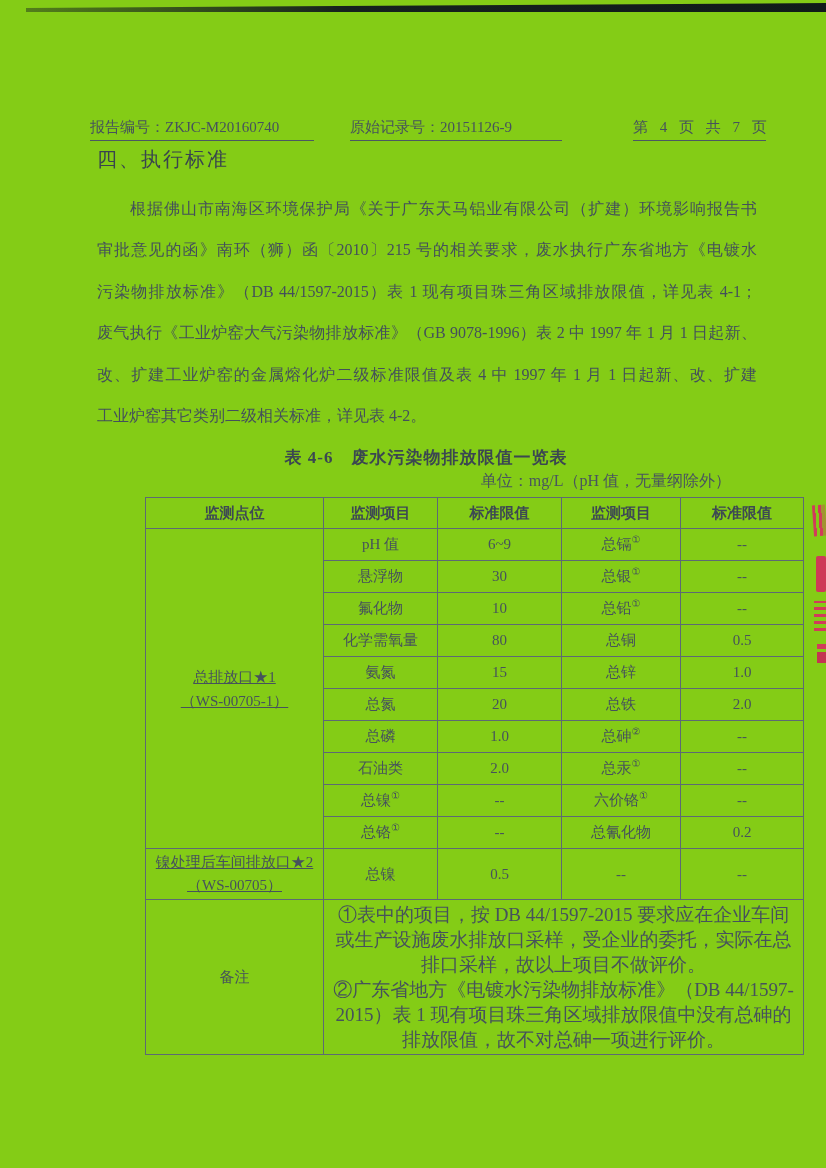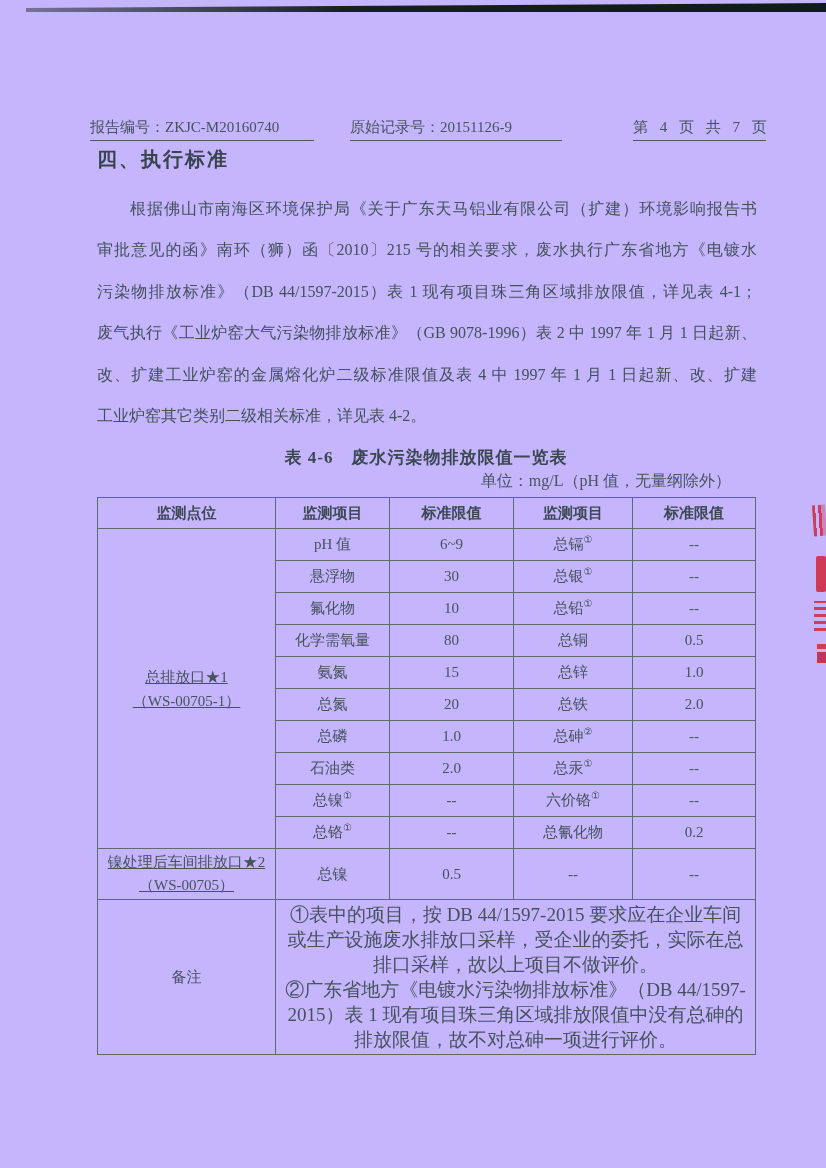--- a/index.html
+++ b/index.html
@@ -3,39 +3,39 @@
 <meta charset="utf-8">
 <style>
   html,body{margin:0;padding:0;}
   body{
     width:826px;height:1168px;
     background:#fbfbf9;
     font-family:"Liberation Serif","DejaVu Serif",serif;
     color:#414d58;
     overflow:hidden;
   }
-  .page{position:relative;width:826px;height:1168px;background:#c4b5fd;}
+  .page{position:relative;width:826px;height:1168px;background:#84cc16;}
 
   
   .scan-band{
     position:absolute;top:3px;left:26px;right:0;height:9px;
     background:linear-gradient(to right, rgba(22,33,31,.45), #15201e 40%, #101b19);
     clip-path:polygon(0 55%,100% 0,100% 100%,0 100%);
   }
 
   
   .hdr{position:absolute;top:118px;left:0;width:826px;height:26px;font-size:15px;color:#46525c;}
   .hdr .seg{position:absolute;top:0;height:22px;border-bottom:1.5px solid #4c5862;white-space:nowrap;}
   .seg-report{left:90px;width:224px;}
   .seg-record{left:342px;width:212px;margin-left:8px;}
   .seg-page{left:633px;width:133px;letter-spacing:4px;}
 
   .section-title{
     position:absolute;top:146px;left:97px;
-    font-size:20px;font-weight:bold;color:#39444e;letter-spacing:2px;
+    font-size:20px;font-weight:normal;color:#39444e;letter-spacing:2px;
   }
 
   .para{position:absolute;top:188px;left:97px;width:660px;font-size:16px;color:#44505b;}
   .para .pline{
     line-height:41.4px;height:41.4px;white-space:nowrap;
     text-align:justify;text-align-last:justify;overflow:hidden;
   }
   .para .pline.first{padding-left:33px;}
   .para .pline.last{text-align-last:left;}
 
@@ -51,21 +51,21 @@
 
   table.std{
     position:absolute;top:497px;left:97px;width:658px;
     border-collapse:collapse;table-layout:fixed;
     font-size:15px;color:#46525c;
   }
   table.std th,table.std td{
     border:1px solid #5d6a74;text-align:center;vertical-align:middle;
     padding:2px 6px;overflow:hidden;
   }
-  table.std{border:1.5px solid #4e5a64;}
+  table.std{border:1.5px solid #4e5a64;margin-left:48px;}
   table.std thead th{height:26px;font-weight:bold;color:#3d4953;font-size:15px;}
   table.std tbody tr.data-row{height:32px;}
   td.point-cell{font-size:15px;line-height:24px;text-decoration:underline;}
   tr.nickel-row{height:50px;}
   tr.nickel-row td.point-cell{line-height:23px;}
   td.remark-cell{
     text-align:left;padding:7px 10px;font-size:19px;line-height:25px;color:#46525c;
   }
   td.remark-label{font-size:15px;}
   sup{font-size:10px;line-height:0;}

